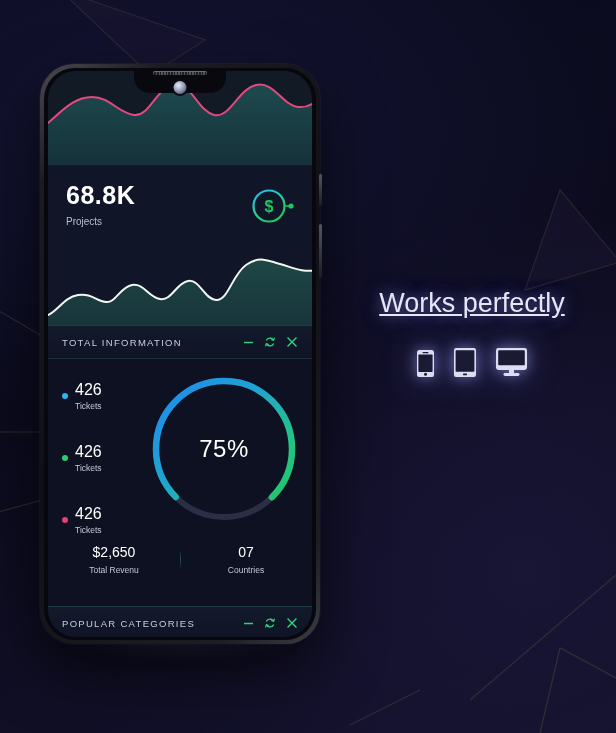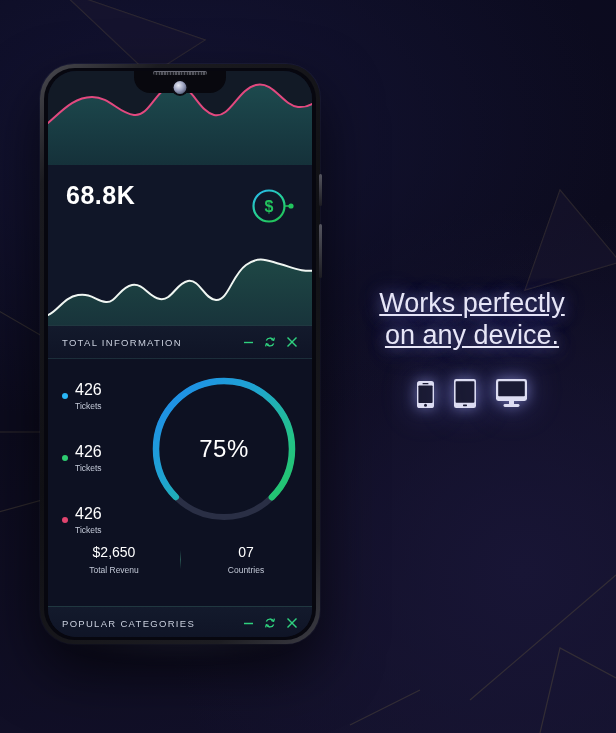--- a/index.html
+++ b/index.html
@@ -198,20 +198,21 @@
                    C144 12 150 40 166 44 C182 48 190 18 208 14 C226 10 234 34 250 36
                    C262 37 268 30 272 26" fill="none" stroke="#e2497f" stroke-width="2" stroke-linecap="round"></path>
         </svg>
         <div id="notch"></div>
         <div id="speaker"></div>
         <div id="camera"></div>
       </div>
 
       <div id="hero">
         <div id="hero-num">68.8K</div>
+        <div id="hero-label">Projects</div>
         <div id="badge">
           <svg width="46" height="38" viewBox="0 0 46 38">
             <defs>
               <linearGradient id="bgrad" x1="0" y1="0" x2="0.6" y2="1">
                 <stop offset="0%" stop-color="#29b6f6"></stop>
                 <stop offset="55%" stop-color="#25cf9a"></stop>
                 <stop offset="100%" stop-color="#22c55e"></stop>
               </linearGradient>
             </defs>
             <circle cx="19" cy="19" r="15.5" fill="none" stroke="url(#bgrad)" stroke-width="2.2"></circle>
@@ -346,21 +347,20 @@
         </div>
       </div>
 
     </div>
   </div>
 </div>
 
 <div id="right">
   <div id="headline">
     <div>Works perfectly</div>
-    <div>on any device.</div>
   </div>
   <div id="devices">
     <span>
       <svg width="17" height="27" viewBox="0 0 17 27" fill="currentColor">
         <rect x="0" y="0" width="17" height="27" rx="2.6"></rect>
         <rect x="5.5" y="2.1" width="6" height="1.1" rx=".55" fill="#1a1a33"></rect>
         <rect x="1.4" y="4.4" width="14.2" height="17.6" rx=".8" fill="#1a1a33"></rect>
         <circle cx="8.5" cy="24.2" r="1.5" fill="#1a1a33"></circle>
       </svg>
     </span>

